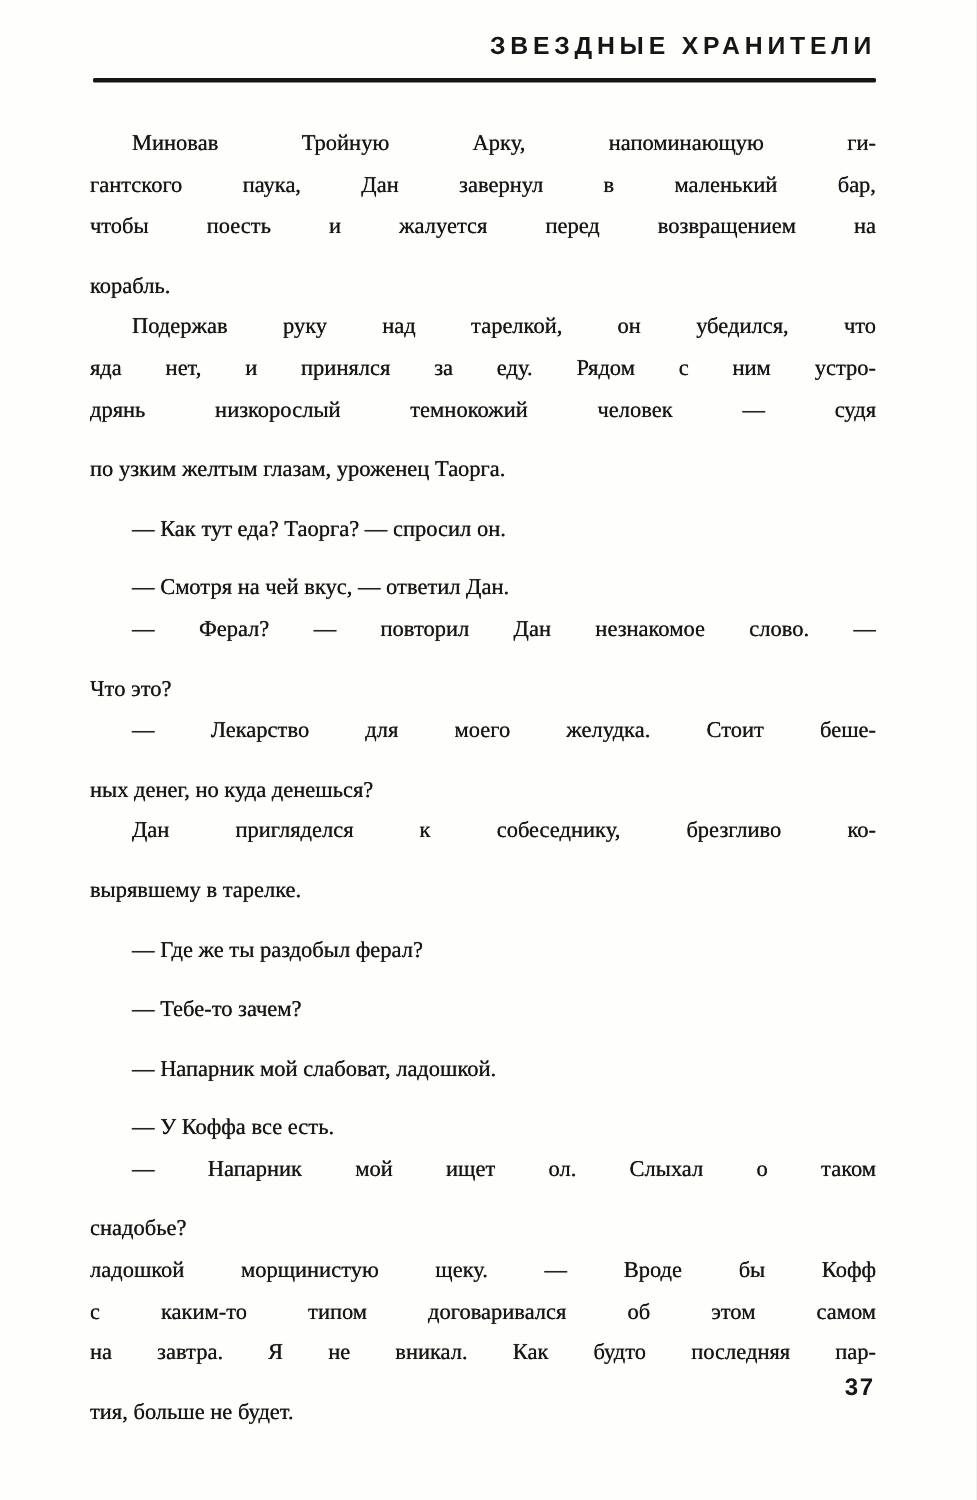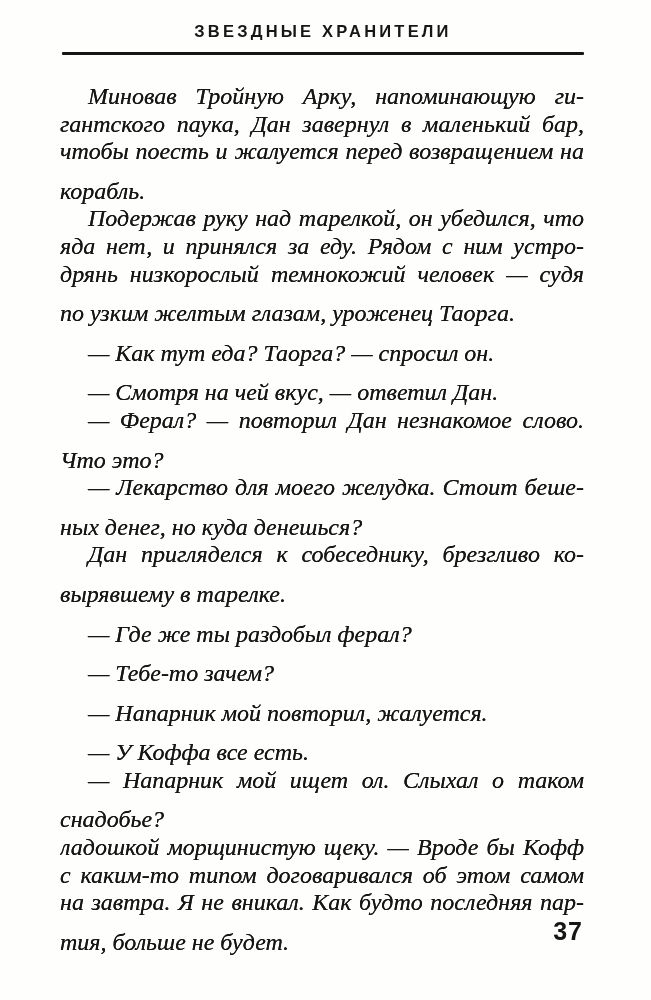--- a/index.html
+++ b/index.html
@@ -18,21 +18,21 @@
     overflow: hidden;
     box-sizing: border-box;
   }
   .running-header {
     position: absolute;
     top: 22px;
     left: 62px;
     width: 522px;
   }
   .running-title {
-    text-align: center;
+    text-align: right;
     font-family: "Liberation Sans", sans-serif;
     font-weight: 700;
     font-size: 16.5px;
     letter-spacing: 3.2px;
     color: var(--ink, #161616);
     white-space: nowrap;
   }
   .header-rule {
     margin-top: 11px;
     height: 3px;
@@ -42,44 +42,43 @@
   .text-body {
     position: absolute;
     top: 83px;
     left: 60px;
     width: 524px;
   }
   .para {
     margin: 0;
   }
   .line {
-    font-size: 24px;
+    font-size: 15px;
     line-height: 27.6px;
     text-align: justify;
     text-align-last: justify;
     text-shadow: 0 0 0.45px currentColor;
     white-space: normal;
     overflow: hidden;
     height: 27.6px;
-    font-style: italic;
   }
   .line.lastline {
     text-align-last: left;
     margin-top: 12px;
   }
   .line.firstline {
     text-indent: 28px;
   }
   .page-number {
     position: absolute;
     top: 917px;
     right: 68px;
     font-family: "Liberation Sans", sans-serif;
     font-weight: 700;
-    font-size: 25px;
+    font-size: 16px;
     letter-spacing: 1px;
     color: var(--ink, #161616);
   }
 </style>
 </head>
 <body>
 
 <div class="page" style="--paper: #fefefd; --ink: #161616;">
 
   <div class="running-header">
@@ -118,21 +117,21 @@
         <div class="line firstline">Дан пригляделся к собеседнику, брезгливо ко-</div>
         <div class="line lastline">вырявшему в тарелке.</div>
       </div>
       <div class="para">
         <div class="line firstline lastline">— Где же ты раздобыл ферал?</div>
       </div>
       <div class="para">
         <div class="line firstline lastline">— Тебе-то зачем?</div>
       </div>
       <div class="para">
-        <div class="line firstline lastline">— Напарник мой повторил, жалуется.</div>
+        <div class="line firstline lastline">— Напарник мой слабоват, ладошкой.</div>
       </div>
       <div class="para">
         <div class="line firstline lastline">— У Коффа все есть.</div>
       </div>
       <div class="para">
         <div class="line firstline">— Напарник мой ищет ол. Слыхал о таком</div>
         <div class="line lastline">снадобье?</div>
       </div>
       <div class="para">
         <div class="line">ладошкой морщинистую щеку. — Вроде бы Кофф</div>

